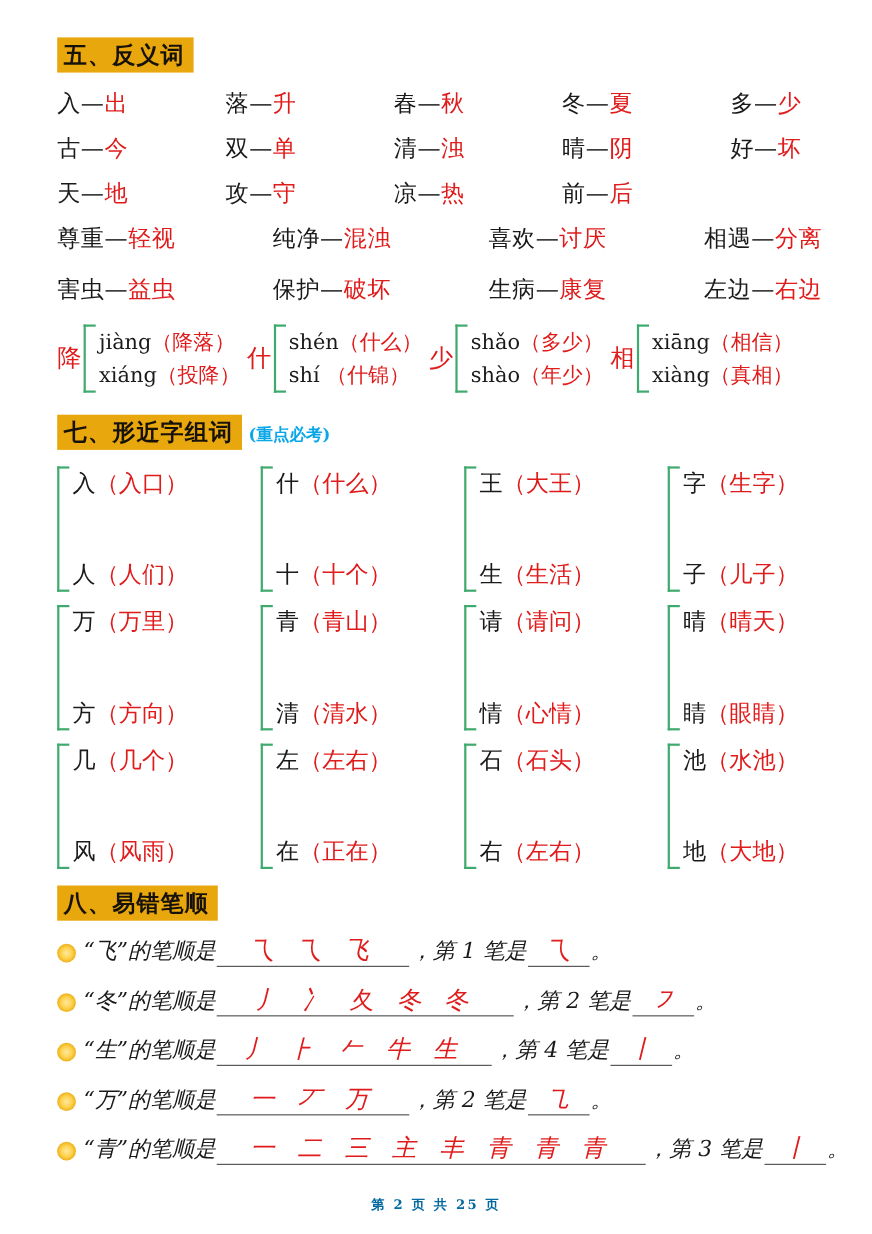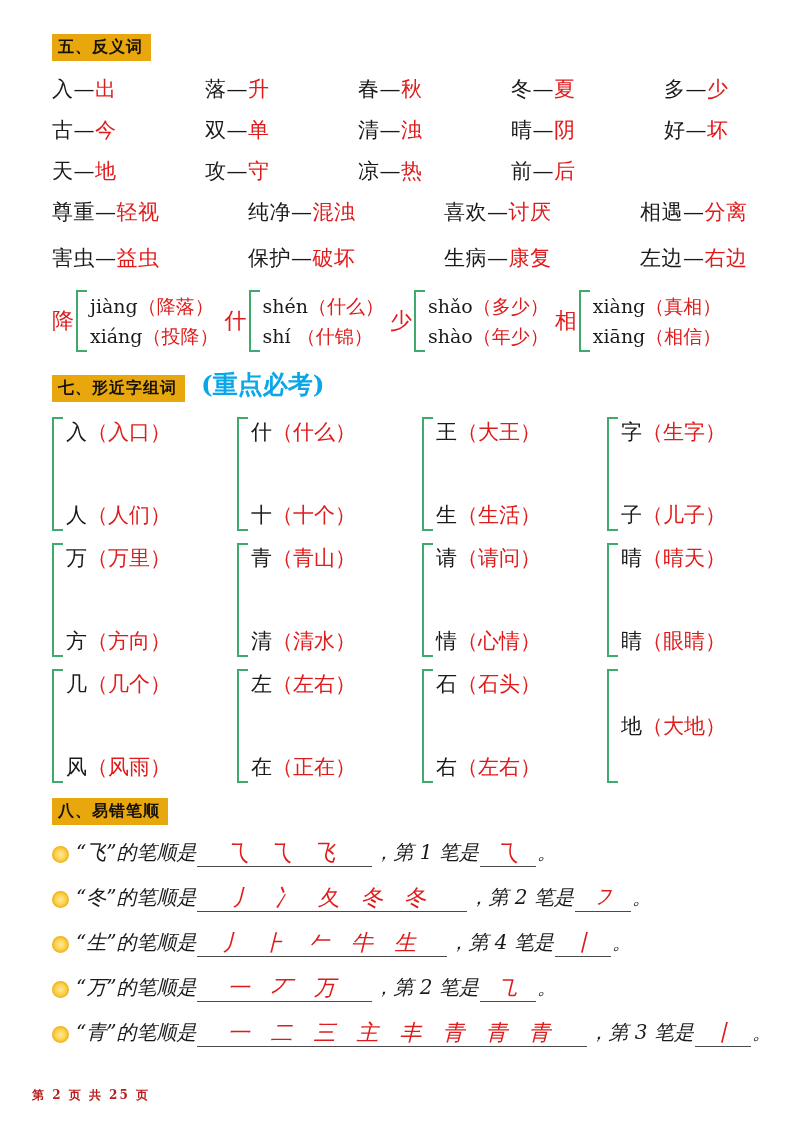--- a/index.html
+++ b/index.html
@@ -28,30 +28,30 @@
     display: flex;
     align-items: baseline;
     margin: 0;
     line-height: 1;
   }
   .sec-head-hl {
     display: inline-block;
     background: #e8a70c;
     color: #16120a;
     font-weight: bold;
-    font-size: 16px;
+    font-size: 21px;
     letter-spacing: 1px;
     padding: 5px 8px 6px 6px;
     font-family: "DejaVu Serif", "Liberation Serif", serif;
   }
   .sec-head-note {
     color: #0aa7e8;
     font-weight: bold;
-    font-size: 25px;
-    padding-left: 16px;
+    font-size: 15px;
+    padding-left: 6px;
     text-align: right;
   }
 
   
   .antonym-block { margin-top: 14px; }
   .ant-row {
     display: flex;
     align-items: baseline;
     margin-bottom: 13px;
     font-size: 21px;
@@ -163,25 +163,25 @@
     font-family: "DejaVu Sans", "Liberation Sans", sans-serif;
   }
   .answer-slot.narrow { width: 56px; }
   .answer-slot.narrow .strokes { letter-spacing: 0; }
 
   
   .footer {
     position: absolute;
     left: 0; right: 0;
     bottom: 18px;
+    text-align: center;
     font-size: 12px;
-    color: #b91c1c;
+    color: #0369a1;
     font-weight: bold;
     letter-spacing: 2px;
-    padding-left: 32px;
   }
 </style>
 </head>
 <body>
 
 <div class="page">
 
   <div>
     <div class="sec-head">
       <span class="sec-head-hl">五、反义词</span>
@@ -245,22 +245,22 @@
           <div class="brace"></div>
           <div class="poly-lines">
             <div class="poly-line"><span class="py">shǎo</span><span class="wd">（多少）</span></div>
             <div class="poly-line"><span class="py">shào</span><span class="wd">（年少）</span></div>
           </div>
         </div>
         <div class="poly-group">
           <span class="poly-char">相</span>
           <div class="brace"></div>
           <div class="poly-lines">
+            <div class="poly-line"><span class="py">xiāng</span><span class="wd">（相信）</span></div>
             <div class="poly-line"><span class="py">xiàng</span><span class="wd">（真相）</span></div>
-            <div class="poly-line"><span class="py">xiāng</span><span class="wd">（相信）</span></div>
           </div>
         </div>
       </div>
   </div>
 
   <div style="margin-top:18px;">
     <div class="sec-head">
       <span class="sec-head-hl">七、形近字组词</span>
       <span class="sec-head-note">(重点必考)</span>
     </div>
@@ -343,20 +343,21 @@
           <div class="sim-pair">
             <div class="brace"></div>
             <div class="sim-lines">
               <div class="sim-line"><span class="hz">石</span><span class="wd">（石头）</span></div>
               <div class="sim-line"><span class="hz">右</span><span class="wd">（左右）</span></div>
             </div>
           </div>
           <div class="sim-pair">
             <div class="brace"></div>
             <div class="sim-lines">
+              <div class="sim-line"><span class="hz">池</span><span class="wd">（水池）</span></div>
               <div class="sim-line"><span class="hz">地</span><span class="wd">（大地）</span></div>
             </div>
           </div>
         </div>
       </div>
   </div>
 
   <div style="margin-top:13px;">
     <div class="sec-head">
       <span class="sec-head-hl">八、易错笔顺</span>

